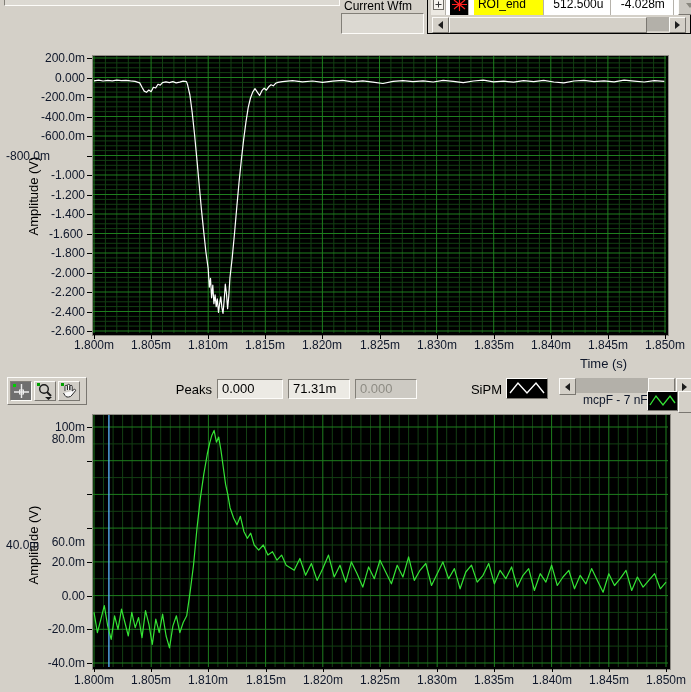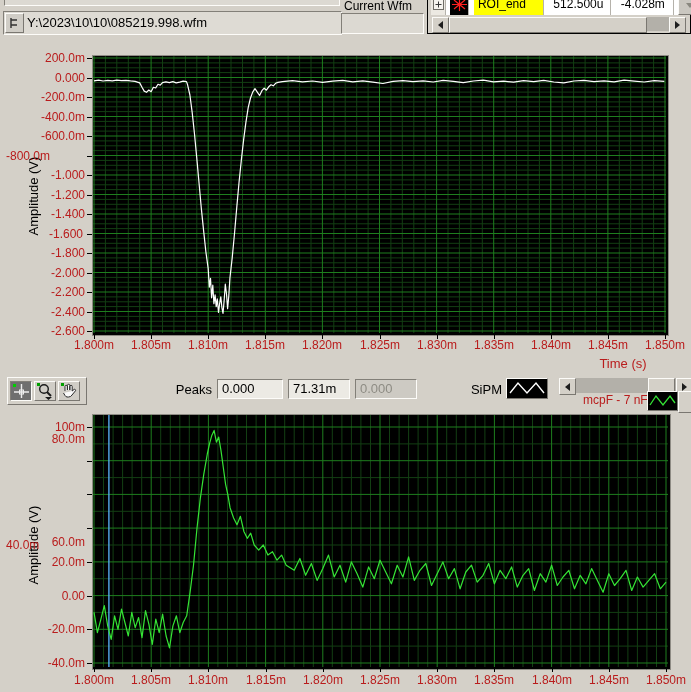--- a/index.html
+++ b/index.html
@@ -4,21 +4,21 @@
 <style>
   html,body{margin:0;padding:0;background:#d4d0c8;}
   #app{position:relative;width:691px;height:692px;overflow:hidden;background:#d4d0c8;
        font-family:"Liberation Sans",sans-serif;color:#000;}
   .abs{position:absolute;}
   .sunken{border-top:1px solid #827f78;border-left:1px solid #827f78;
           border-bottom:1px solid #fdfcf9;border-right:1px solid #fdfcf9;}
   .raised{border-top:1px solid #fcfbf8;border-left:1px solid #fcfbf8;
           border-bottom:1px solid #7a7771;border-right:1px solid #7a7771;}
   .plot{position:absolute;background:#000;border:1px solid #8e8b84;}
-  .tick-label{position:absolute;font-size:12px;line-height:14px;color:#b91c1c;white-space:nowrap;}
+  .tick-label{position:absolute;font-size:12px;line-height:14px;color:#0f172a;white-space:nowrap;}
   .tick-mark{position:absolute;background:#000;}
   .cell{display:inline-block;height:20px;vertical-align:top;box-sizing:border-box;
         border-right:1px solid #b5b2ab;font-size:12px;line-height:19px;overflow:hidden;}
   .sb-arrow{position:absolute;background:#d4d0c8;display:flex;align-items:center;justify-content:center;}
   .tri-left{width:0;height:0;border-top:4px solid transparent;border-bottom:4px solid transparent;border-right:5px solid #1d1d1d;}
   .tri-right{width:0;height:0;border-top:4px solid transparent;border-bottom:4px solid transparent;border-left:5px solid #1d1d1d;}
   .tri-down{width:0;height:0;border-left:4px solid transparent;border-right:4px solid transparent;border-top:5px solid #8a887f;}
   .palette-btn{position:absolute;width:22px;height:20px;background:#d0cdc6;box-sizing:border-box;}
   .valuebox{position:absolute;height:20px;box-sizing:border-box;background:#eceae4;
             font-size:13px;line-height:18px;padding-left:4px;}
@@ -26,28 +26,20 @@
   .legend-box{position:absolute;background:#000;box-sizing:border-box;}
   .ylab{position:absolute;font-size:13px;white-space:nowrap;transform:translate(-50%,-50%) rotate(-90deg);}
 </style>
 </head>
 <body>
 
 <div id="app">
 
   <div class="abs sunken" style="left:4px;top:-16px;width:334px;height:20px;background:#dcd9d2;"></div>
 
-  <div class="abs sunken" style="left:3px;top:11px;width:337px;height:22px;background:#dedbd4;">
-    <div class="abs raised" style="left:1px;top:1px;width:17px;height:18px;background:#d0cdc6;">
-      <svg width="17" height="18">
-        <path d="M5 4 v10 M5 6 h6 M5 11 h6" stroke="#303030" stroke-width="1.4" fill="none"></path>
-      </svg>
-    </div>
-    <div class="abs" style="left:23px;top:3px;font-size:13px;line-height:16px;white-space:nowrap;">Y:\2023\10\10\085219.998.wfm</div>
-  </div>
 
   <div class="lbl" style="left:344px;top:-1px;font-size:12px;">Current Wfm</div>
   <div class="abs sunken" style="left:341px;top:13px;width:81px;height:19px;background:#dcd9d2;"></div>
 
   <div class="abs" style="left:427px;top:-8px;width:264px;height:42px;background:#d4d0c8;border:1px solid #000;box-sizing:border-box;">
     <div class="abs" style="left:3px;top:2px;height:20px;background:#fff;white-space:nowrap;">
       <div class="cell" style="width:15px;background:#ece9e2;text-align:center;">
         <svg width="11" height="11" style="margin-top:4px;">
           <rect x="0.5" y="0.5" width="10" height="10" fill="#f6f4ef" stroke="#706e68"></rect>
           <path d="M2.5 5.5 h6 M5.5 2.5 v6" stroke="#3a3a3a" stroke-width="1"></path>
@@ -184,21 +176,21 @@
         <line x1="0" y1="158.0" x2="573" y2="158.0" stroke="#1e7e1e" stroke-width="1"></line>
         <line x1="0" y1="177.5" x2="573" y2="177.5" stroke="#1e7e1e" stroke-width="1"></line>
         <line x1="0" y1="197.0" x2="573" y2="197.0" stroke="#1e7e1e" stroke-width="1"></line>
         <line x1="0" y1="216.5" x2="573" y2="216.5" stroke="#1e7e1e" stroke-width="1"></line>
         <line x1="0" y1="236.0" x2="573" y2="236.0" stroke="#1e7e1e" stroke-width="1"></line>
         <line x1="0" y1="255.5" x2="573" y2="255.5" stroke="#1e7e1e" stroke-width="1"></line>
         <line x1="0" y1="275.0" x2="573" y2="275.0" stroke="#1e7e1e" stroke-width="1"></line>
         <polyline points="1.0,24.8 5.6,24.2 10.1,25.0 14.7,24.4 19.3,24.8 23.8,24.1 28.4,24.7 33.0,24.3 37.5,24.9 42.1,25.4 46.7,26.9 49.0,31.3 51.2,35.1 53.5,36.3 55.8,34.0 58.1,35.7 60.4,31.3 62.7,32.0 65.0,28.3 67.2,29.1 69.5,26.6 72.9,25.9 76.4,26.6 79.8,25.6 83.2,26.9 86.7,26.2 90.1,25.2 93.5,25.6 94.6,28.8 96.9,39.0 99.2,56.6 101.5,78.0 103.8,102.4 106.1,127.8 108.3,152.1 110.6,174.6 112.9,196.0 115.2,212.6 116.3,231.1 117.5,222.3 118.6,241.8 119.8,229.2 120.9,247.7 122.1,238.9 123.2,250.6 124.3,242.8 125.5,256.5 126.6,247.7 127.8,240.9 128.9,251.6 130.0,257.4 131.2,243.8 132.3,228.2 133.5,238.0 134.6,252.6 135.8,239.9 136.9,222.3 139.2,201.9 141.5,177.5 143.7,152.1 146.0,126.8 148.3,104.4 150.6,83.9 152.9,66.3 155.2,51.7 157.5,42.0 159.7,36.1 162.0,32.7 164.3,36.1 166.6,39.5 168.9,34.7 171.2,32.2 173.4,34.2 175.7,30.8 178.0,28.8 180.3,29.8 182.6,27.3 184.9,26.4 189.4,25.6 199.5,24.6 209.5,25.9 219.6,25.0 229.6,26.4 239.7,25.2 249.7,24.4 259.8,25.8 269.8,24.8 279.9,26.2 289.9,27.5 300.0,25.4 310.0,24.6 320.1,25.6 330.1,24.9 340.2,26.0 350.2,24.4 360.3,25.4 370.3,26.6 380.4,25.0 390.4,24.2 400.5,25.8 410.5,25.2 420.6,26.2 430.6,24.6 440.7,25.6 450.7,24.4 460.8,26.0 470.8,26.9 480.9,25.0 490.9,24.4 501.0,25.6 511.0,24.8 521.1,25.8 531.1,24.2 541.2,25.2 551.2,26.0 561.3,24.6 571.3,25.4" fill="none" stroke="#ffffff" stroke-width="1.2" stroke-linejoin="round"></polyline>
       </svg>
   </div>
-  <div class="tick-label" style="left:580px;top:357px;width:86px;text-align:center;font-size:13px;">Time (s)</div>
+  <div class="tick-label" style="left:580px;top:357px;width:86px;text-align:left;font-size:13px;">Time (s)</div>
 
   <div class="abs raised" style="left:7px;top:377px;width:78px;height:26px;background:#d4d0c8;">
     <div class="palette-btn sunken" style="left:2px;top:3px;background:#6f6f6f;">
       <svg width="20" height="18">
         <rect x="2" y="2" width="3" height="3" fill="#00d000"></rect>
         <path d="M3 10 H18 M10.5 2 V16" stroke="#ededed" stroke-width="1.4"></path>
         <rect x="8.5" y="8" width="4" height="4" fill="none" stroke="#ededed"></rect>
       </svg>
     </div>
     <div class="palette-btn raised" style="left:26px;top:3px;">

